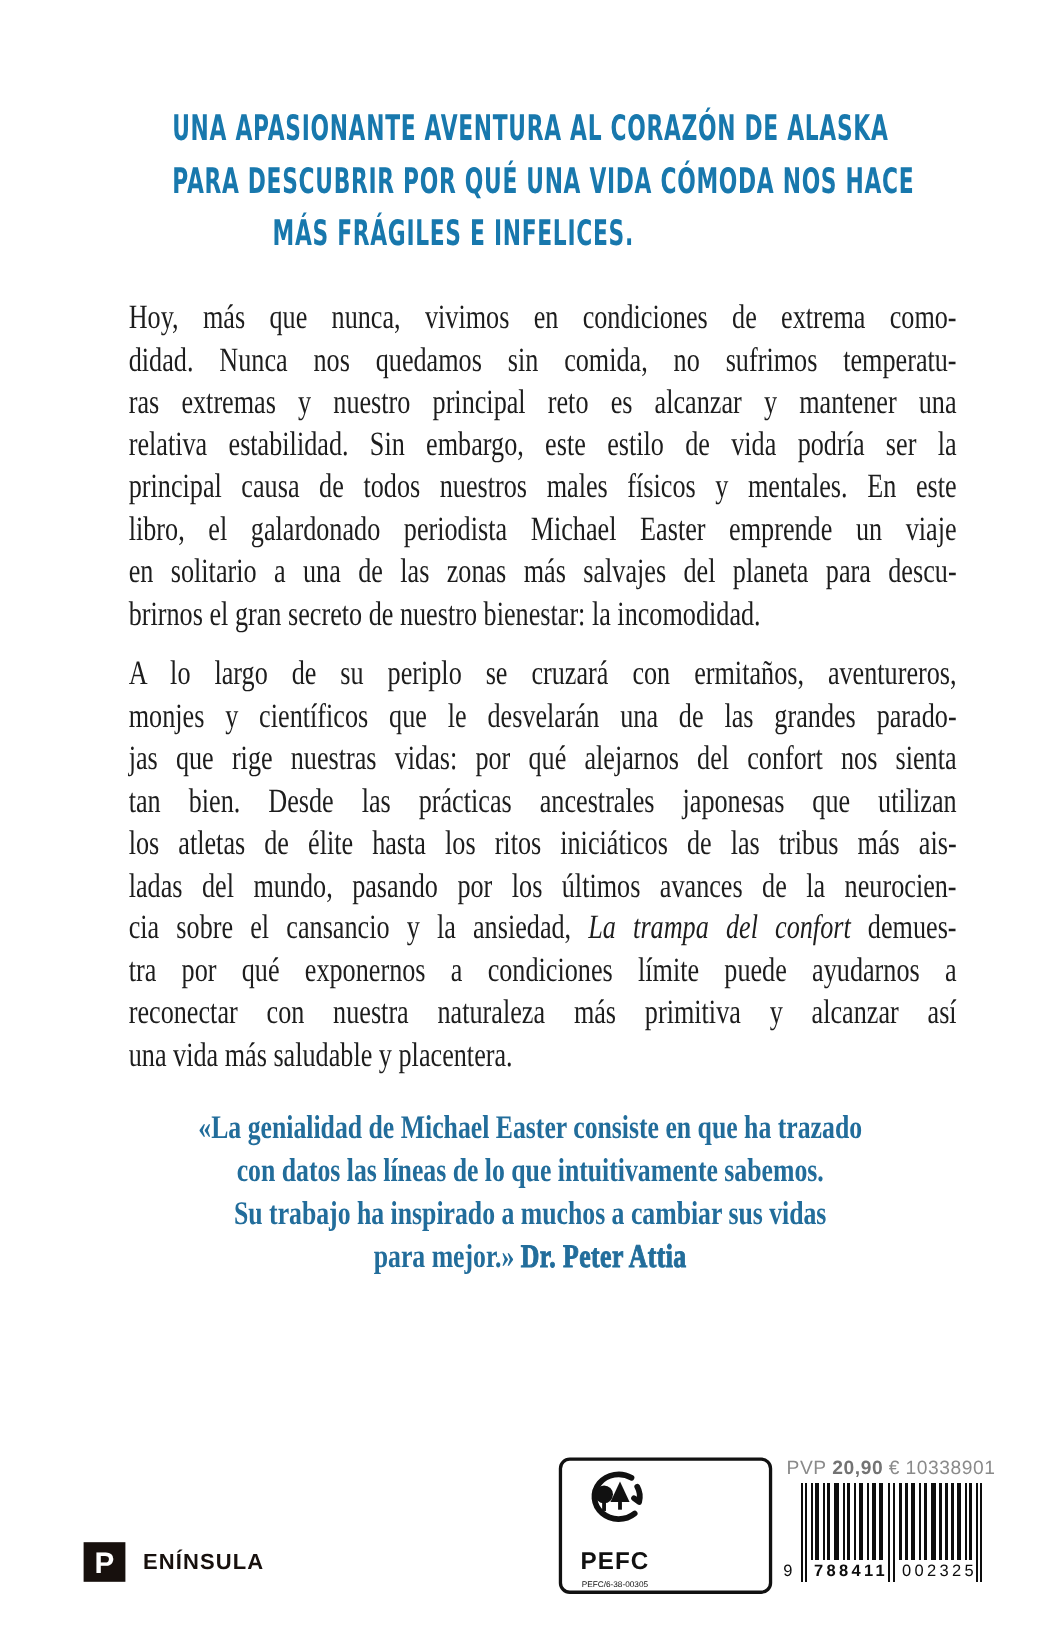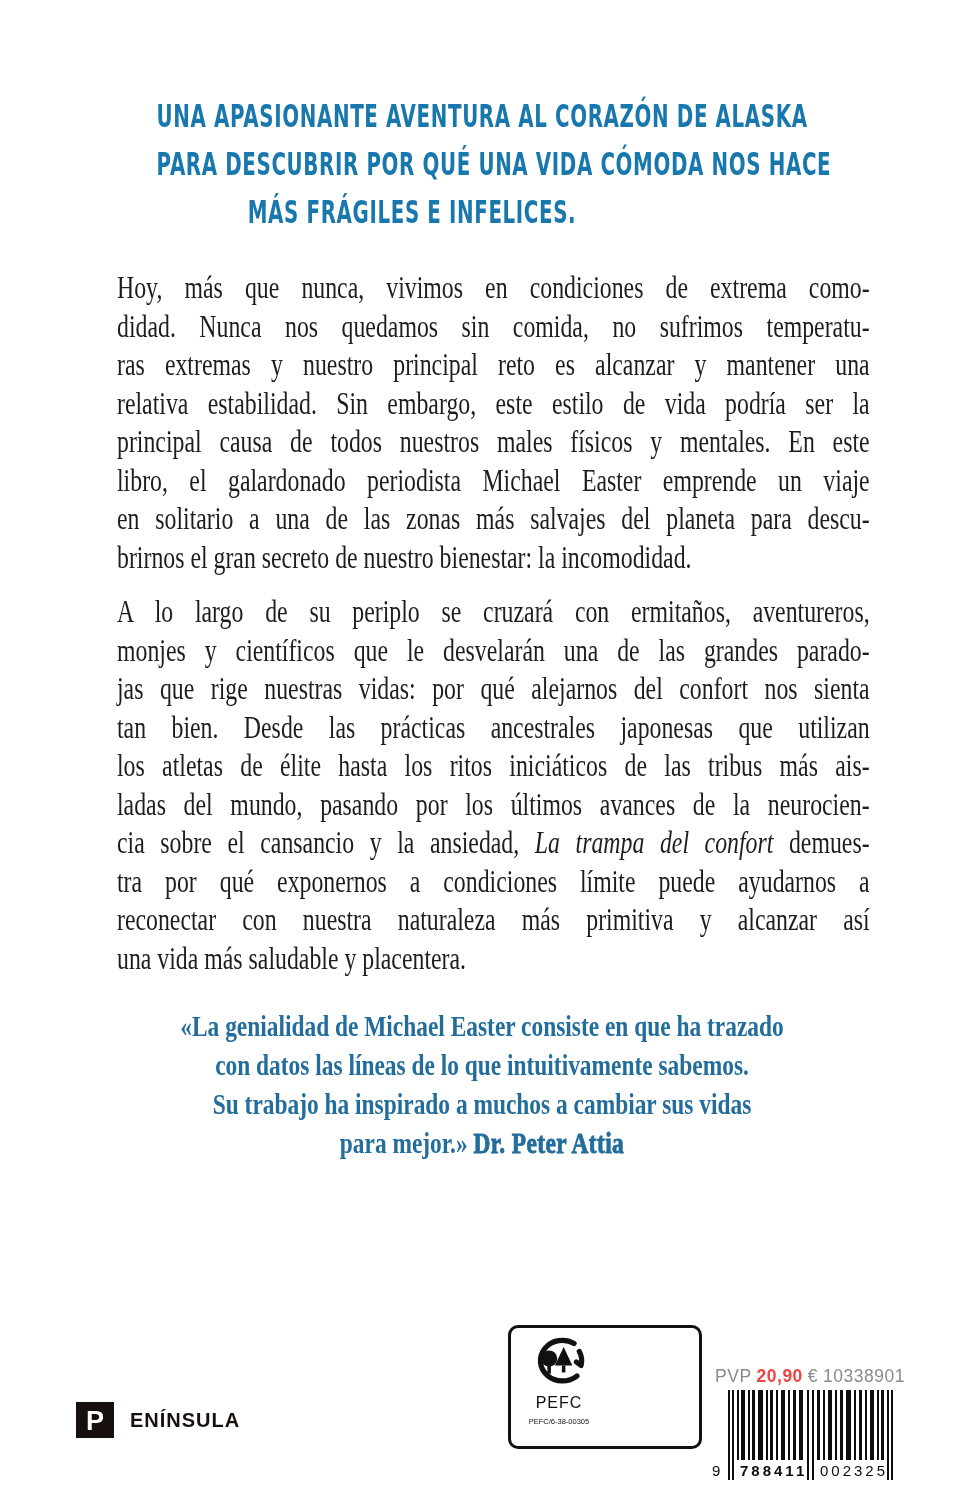--- a/index.html
+++ b/index.html
@@ -123,25 +123,25 @@
     gap: 7px;
     color: #111111;
   }
   .pefc-left {
     width: 84px;
     display: flex;
     flex-direction: column;
     align-items: center;
   }
   .pefc-acronym {
-    font-weight: normal;
-    font-size: 16px;
+    font-weight: bold;
+    font-size: 22px;
     letter-spacing: 1px;
     line-height: 1;
-    margin-top: 2px;
+    margin-top: 14px;
   }
   .pefc-code {
     font-size: 7.5px;
     margin-top: 6px;
     white-space: nowrap;
   }
   .pefc-right {
     flex: 1;
     display: flex;
     flex-direction: column;
@@ -160,23 +160,22 @@
     width: 200px;
   }
   .price-line {
     display: flex;
     justify-content: center;
     align-items: baseline;
     gap: 5px;
     font-size: 17.5px;
     color: #8a8a8a;
     letter-spacing: 0.5px;
-    margin-top: 42px;
-  }
-  .price-amount { color: #ef4444; font-weight: bold; }
+  }
+  .price-amount { color: #737373; font-weight: bold; }
   .barcode {
     position: relative;
     margin-top: 3px;
     width: 196px;
     height: 95px;
   }
   .barcode svg { position: absolute; left: 18px; top: 0; }
   .barcode-digits {
     position: absolute;
     top: 72px;

